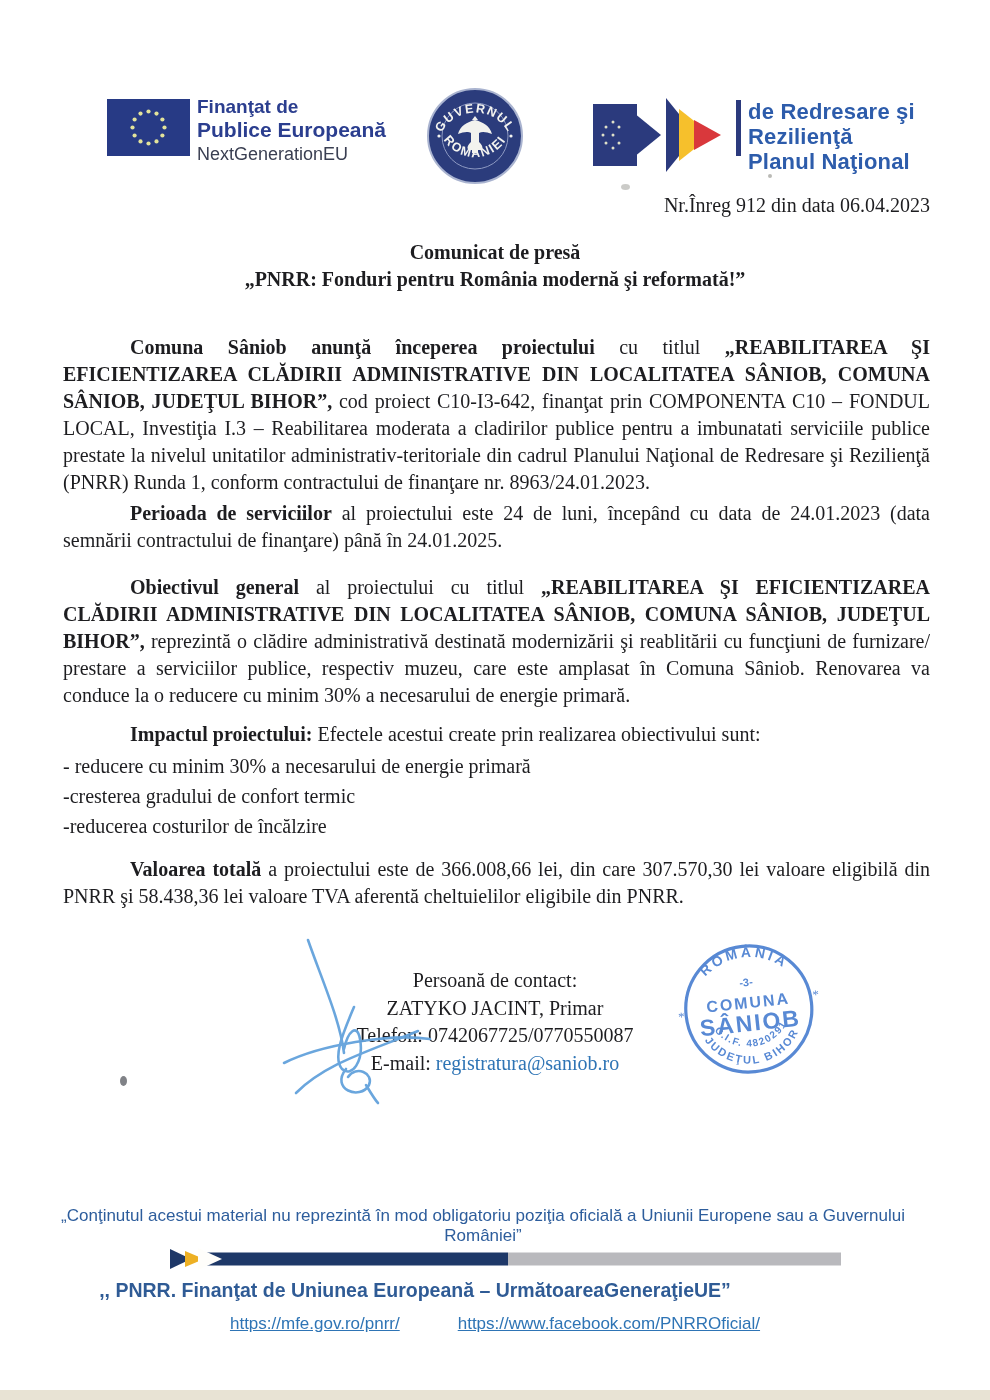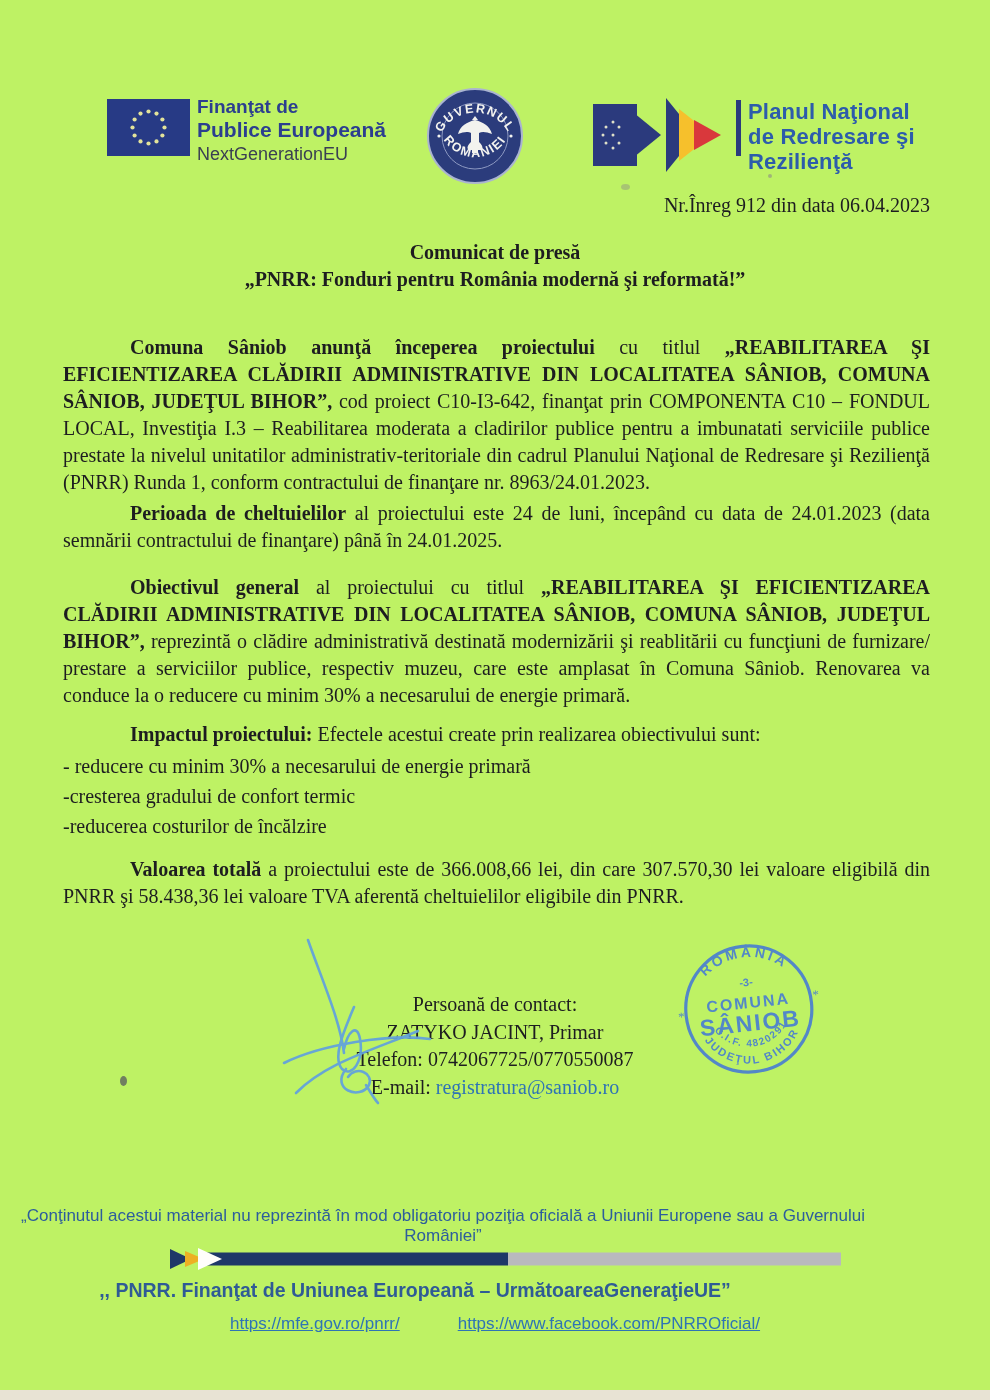--- a/index.html
+++ b/index.html
@@ -1,18 +1,18 @@
 <!DOCTYPE html>
 <html lang="ro"><head>
 <meta charset="utf-8">
 <style>
   html,body{margin:0;padding:0;background:#d9d9d9;}
   .page{
     position:relative;width:990px;height:1400px;margin:0 auto;
-    background:#bef264;overflow:hidden;
+    background:#ffffff;overflow:hidden;
     font-family:"Liberation Serif",serif;color:#1d1d20;
   }
   .para{position:absolute;left:63px;width:867px;font-size:20px;line-height:27px;text-align:justify;}
   .indent{text-indent:67px;}
   .b{font-weight:bold;}
   
   .eu-flag{position:absolute;left:107px;top:99px;}
   .eu-text{position:absolute;left:197px;top:96px;font-family:"Liberation Sans",sans-serif;}
   .eu-text .l1{font-size:19px;font-weight:bold;color:#2b3e8f;line-height:22px;}
   .eu-text .l2{font-size:21px;font-weight:bold;color:#2b3e8f;line-height:24px;}
@@ -22,28 +22,28 @@
   .pnrr-text{position:absolute;left:748px;top:99px;font-family:"Liberation Sans",sans-serif;
     font-weight:bold;color:#2d5cab;font-size:22px;line-height:25px;letter-spacing:.2px;}
   .pnrr-bar{position:absolute;left:736px;top:100px;width:5px;height:56px;background:#2b3a7d;}
   
   .reg{position:absolute;right:60px;top:194px;font-size:20px;margin-left:28px;}
   .title-block{position:absolute;left:0;top:239px;width:990px;text-align:center;
     font-weight:bold;font-size:20px;line-height:27px;}
   
   .list{position:absolute;left:63px;top:751px;width:867px;font-size:20px;line-height:30px;text-align:left;}
   
-  .contact{position:absolute;left:61px;top:991px;width:868px;text-align:center;
+  .contact{position:absolute;left:61px;top:967px;width:868px;text-align:center;
     font-size:20px;line-height:27.5px;}
   .email-link{color:#2e74b5;}
   
   .quote{position:absolute;left:90px;top:1108px;width:810px;text-align:center;
     font-size:20px;line-height:30px;}
   .disclaimer{position:absolute;left:0;top:1206px;width:886px;text-align:center;
-    font-family:"Liberation Sans",sans-serif;font-size:17px;color:#2d5d9c;}
+    font-family:"Liberation Sans",sans-serif;font-size:17px;color:#2d5d9c;padding-left:40px;}
   
   .footer-bar{position:absolute;left:168px;top:1248px;}
   .slogan{position:absolute;left:0;top:1279px;width:830px;text-align:center;
     font-family:"Liberation Sans",sans-serif;font-weight:bold;font-size:19.5px;color:#2f5b95;}
   .links{position:absolute;left:0;top:1314px;width:990px;display:flex;justify-content:center;gap:58px;
     font-family:"Liberation Sans",sans-serif;font-size:17px;}
   .links a{color:#2e74b5;}
   
   .stamp{position:absolute;left:668px;top:928px;transform:rotate(-6deg);opacity:.92;}
   .signature{position:absolute;left:270px;top:935px;}
@@ -123,33 +123,33 @@
           <circle cx="10" cy="39" r="1.5"></circle>
       </g>
       <polygon points="30,8 30,70 68,39" fill="#2b3a7d"></polygon>
       <polygon points="73,2 73,76 103,39" fill="#2b3a7d"></polygon>
       <polygon points="86,13 86,65 119,39" fill="#f6c02c"></polygon>
       <polygon points="101,24 101,54 128,39" fill="#d9383c"></polygon>
     </svg>
   </div>
   <div class="pnrr-bar"></div>
   <div class="pnrr-text">
+    <div>de Redresare şi Rezilienţă</div>
     <div>Planul Naţional</div>
-    <div>de Redresare şi Rezilienţă</div>
   </div>
 
   <div class="reg">Nr.Înreg 912 din data 06.04.2023</div>
 
   <div class="title-block">
     <div>Comunicat de presă</div>
     <div>„PNRR: Fonduri pentru România modernă şi reformată!”</div>
   </div>
 
   <div class="para indent" style="top:334px"><span class="b">Comuna Sâniob anunţă începerea proiectului</span><span> cu titlul </span><span class="b">„REABILITAREA ŞI EFICIENTIZAREA CLĂDIRII ADMINISTRATIVE DIN LOCALITATEA SÂNIOB, COMUNA SÂNIOB, JUDEŢUL BIHOR”,</span><span> cod proiect C10-I3-642, finanţat prin COMPONENTA C10 – FONDUL LOCAL, Investiţia I.3 – Reabilitarea moderata a cladirilor publice pentru a imbunatati serviciile publice prestate la nivelul unitatilor administrativ-teritoriale din cadrul Planului Naţional de Redresare şi Rezilienţă (PNRR) Runda 1, conform contractului de finanţare nr. 8963/24.01.2023.</span></div>
-  <div class="para indent" style="top:500px"><span class="b">Perioada de cheltuielilor</span><span> al proiectului este 24 de luni, începând cu data de 24.01.2023 (data semnării contractului de finanţare) până în 24.01.2025.</span></div>
+  <div class="para indent" style="top:500px"><span class="b">Perioada de serviciilor</span><span> al proiectului este 24 de luni, începând cu data de 24.01.2023 (data semnării contractului de finanţare) până în 24.01.2025.</span></div>
   <div class="para indent" style="top:574px"><span class="b">Obiectivul general</span><span> al proiectului cu titlul </span><span class="b">„REABILITAREA ŞI EFICIENTIZAREA CLĂDIRII ADMINISTRATIVE DIN LOCALITATEA SÂNIOB, COMUNA SÂNIOB, JUDEŢUL BIHOR”,</span><span> reprezintă o clădire administrativă destinată modernizării şi reablitării cu funcţiuni de furnizare/ prestare a serviciilor publice, respectiv muzeu, care este amplasat în Comuna Sâniob. Renovarea va conduce la o reducere cu minim 30% a necesarului de energie primară.</span></div>
   <div class="para indent" style="top:721px;text-align:left;"><span class="b">Impactul proiectului:</span><span> Efectele acestui create prin realizarea obiectivului sunt:</span></div>
   <div class="list">
     <div>- reducere cu minim 30% a necesarului de energie primară</div>
     <div>-cresterea gradului de confort termic</div>
     <div>-reducerea costurilor de încălzire</div>
   </div>
   <div class="para indent" style="top:856px"><span class="b">Valoarea totală</span><span> a proiectului este de 366.008,66 lei, din care 307.570,30 lei valoare eligibilă din PNRR şi 58.438,36 lei valoare TVA aferentă cheltuielilor eligibile din PNRR.</span></div>
 
   <div class="contact">

